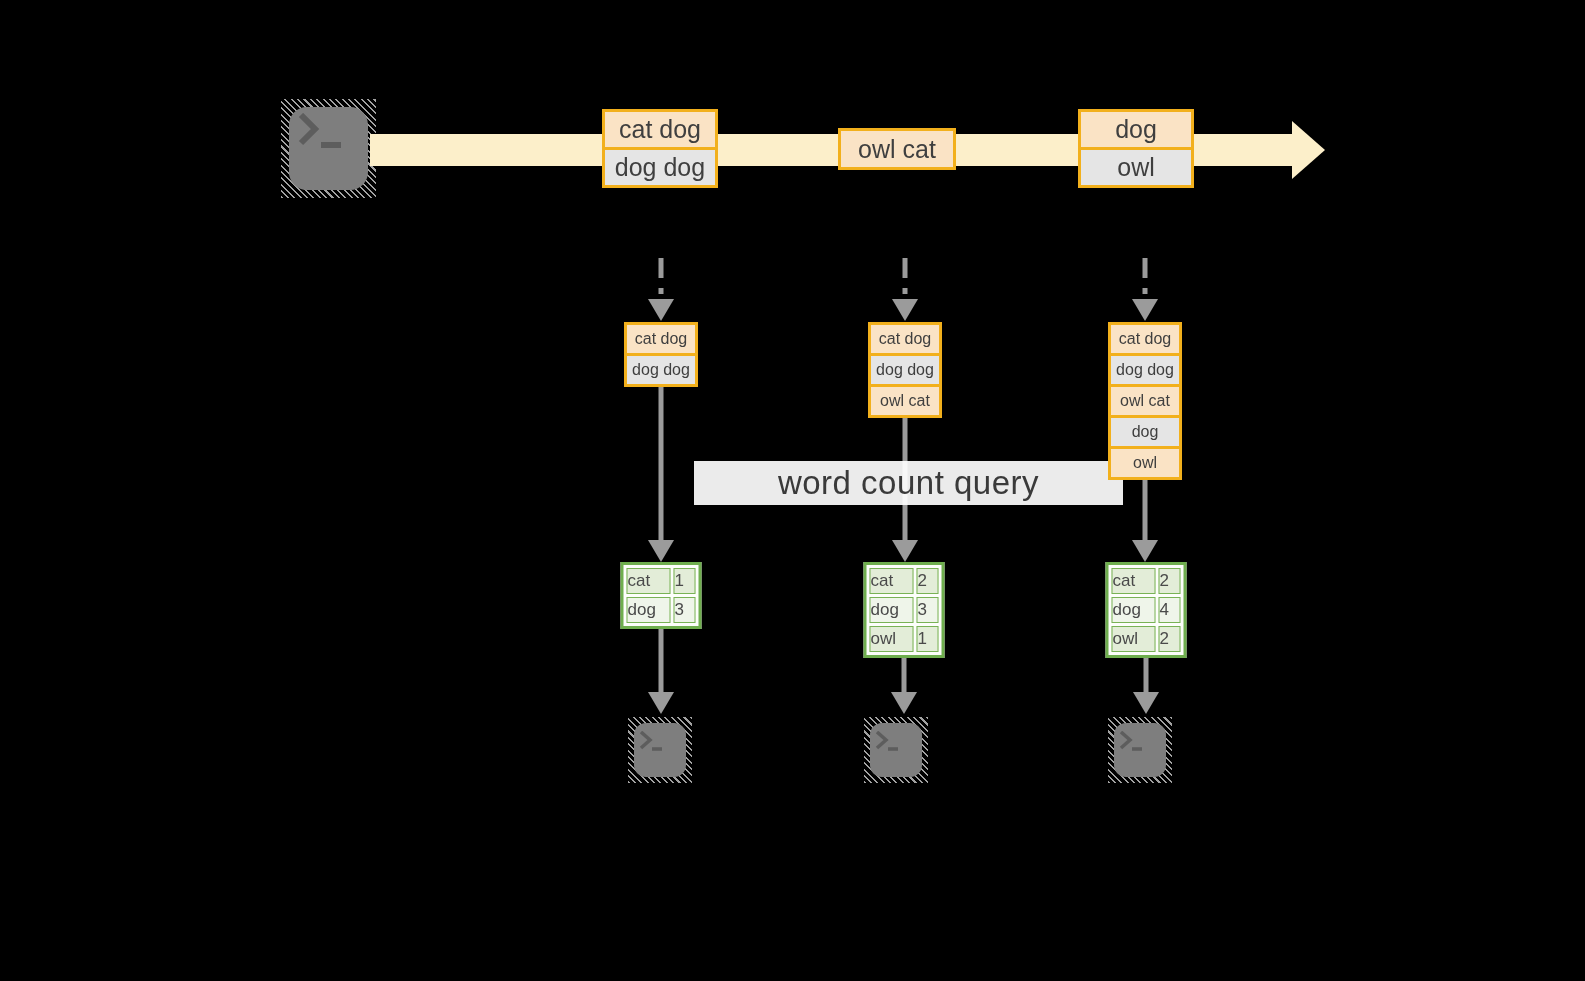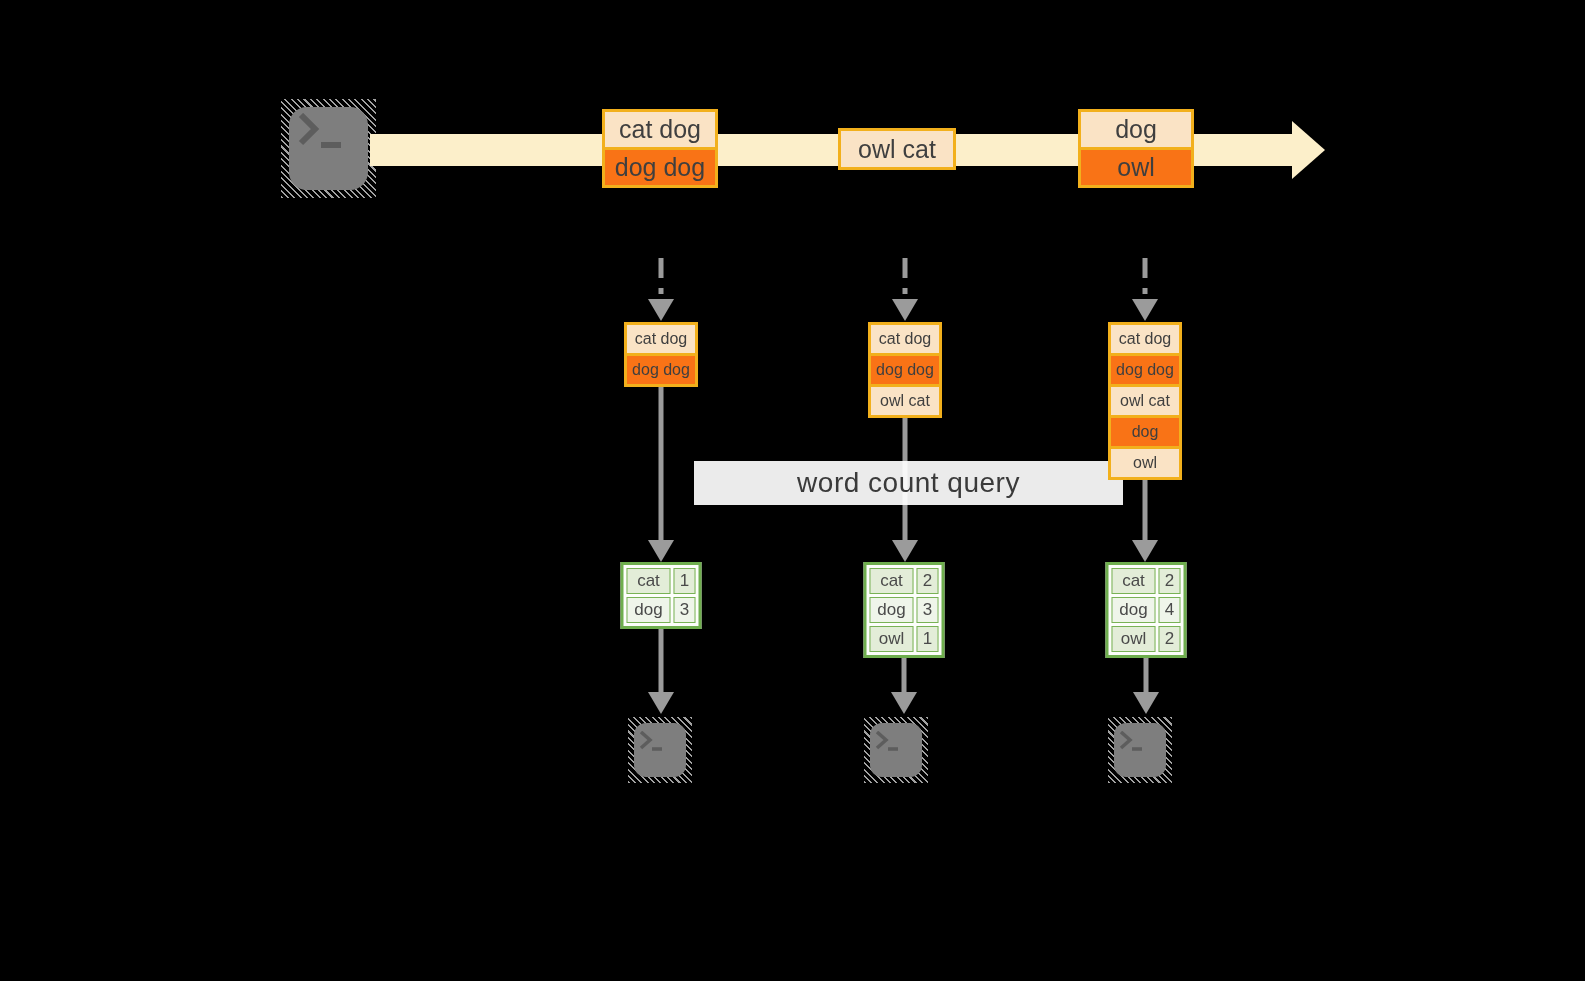--- a/index.html
+++ b/index.html
@@ -23,40 +23,40 @@
              border-left:33px solid #FCEFCA; }
   
   .obox { position:absolute; transform:translateX(-50%);
           border:3px solid #F2B01C; z-index:3; background:#F2B01C; }
   .obox .orow { display:block; text-align:center; color:#3F3F3F; }
   .obox .orow + .orow { border-top:3px solid #F2B01C; }
   .obox.big .orow { width:110px; height:35px; line-height:35px; font-size:25px; }
   .obox.big1 .orow { width:112px; height:36px; line-height:36px; font-size:25px; }
   .obox.small .orow { width:68px; height:28px; line-height:28px; font-size:16px; }
   .peach { background:#FAE3C5; }
-  .cream { background:#f97316; }
+  .cream { background:#e5e5e5; }
   
   .dash-line { position:absolute; transform:translateX(-50%); width:5px; height:36px;
                background:repeating-linear-gradient(to bottom,#9B9B9B 0 20px,rgba(0,0,0,0) 20px 30px); }
   .flow-line { position:absolute; transform:translateX(-50%); width:5px; background:#9B9B9B; }
   .a-head { position:absolute; transform:translateX(-50%); width:0; height:0;
             border-left:13px solid transparent; border-right:13px solid transparent;
             border-top:22px solid #9B9B9B; }
   .under-band { z-index:1; }
   
   .query-band { position:absolute; left:694px; top:461px; width:429px; height:44px;
                 background:rgba(255,255,255,0.92); z-index:2;
                 display:flex; align-items:center; justify-content:center;
-                font-size:28px; font-weight:300; color:#3A3A3A; letter-spacing:0.5px; }
+                font-size:33px; font-weight:300; color:#3A3A3A; letter-spacing:0.5px; }
   
   .gtable { position:absolute; transform:translateX(-50%); z-index:3;
             border:3px solid #6FAE4E; background:#FDFEFB;
             display:flex; flex-direction:column; gap:3px; padding:3px; }
   .grow { display:flex; gap:3px; }
-  .gcell { border:1px solid #79B255; height:24px; line-height:24px; text-align:center;
+  .gcell { border:1px solid #79B255; height:24px; line-height:24px; text-align:left;
            font-size:17px; color:#4A4A4A; }
   .gcell.word { width:42px; }
   .gcell.num  { width:20px; }
   .gA { background:#E3EDD8; }
   .gB { background:#EFF5EA; }
 </style>
 </head>
 <body>
 
 <div class="canvas">

